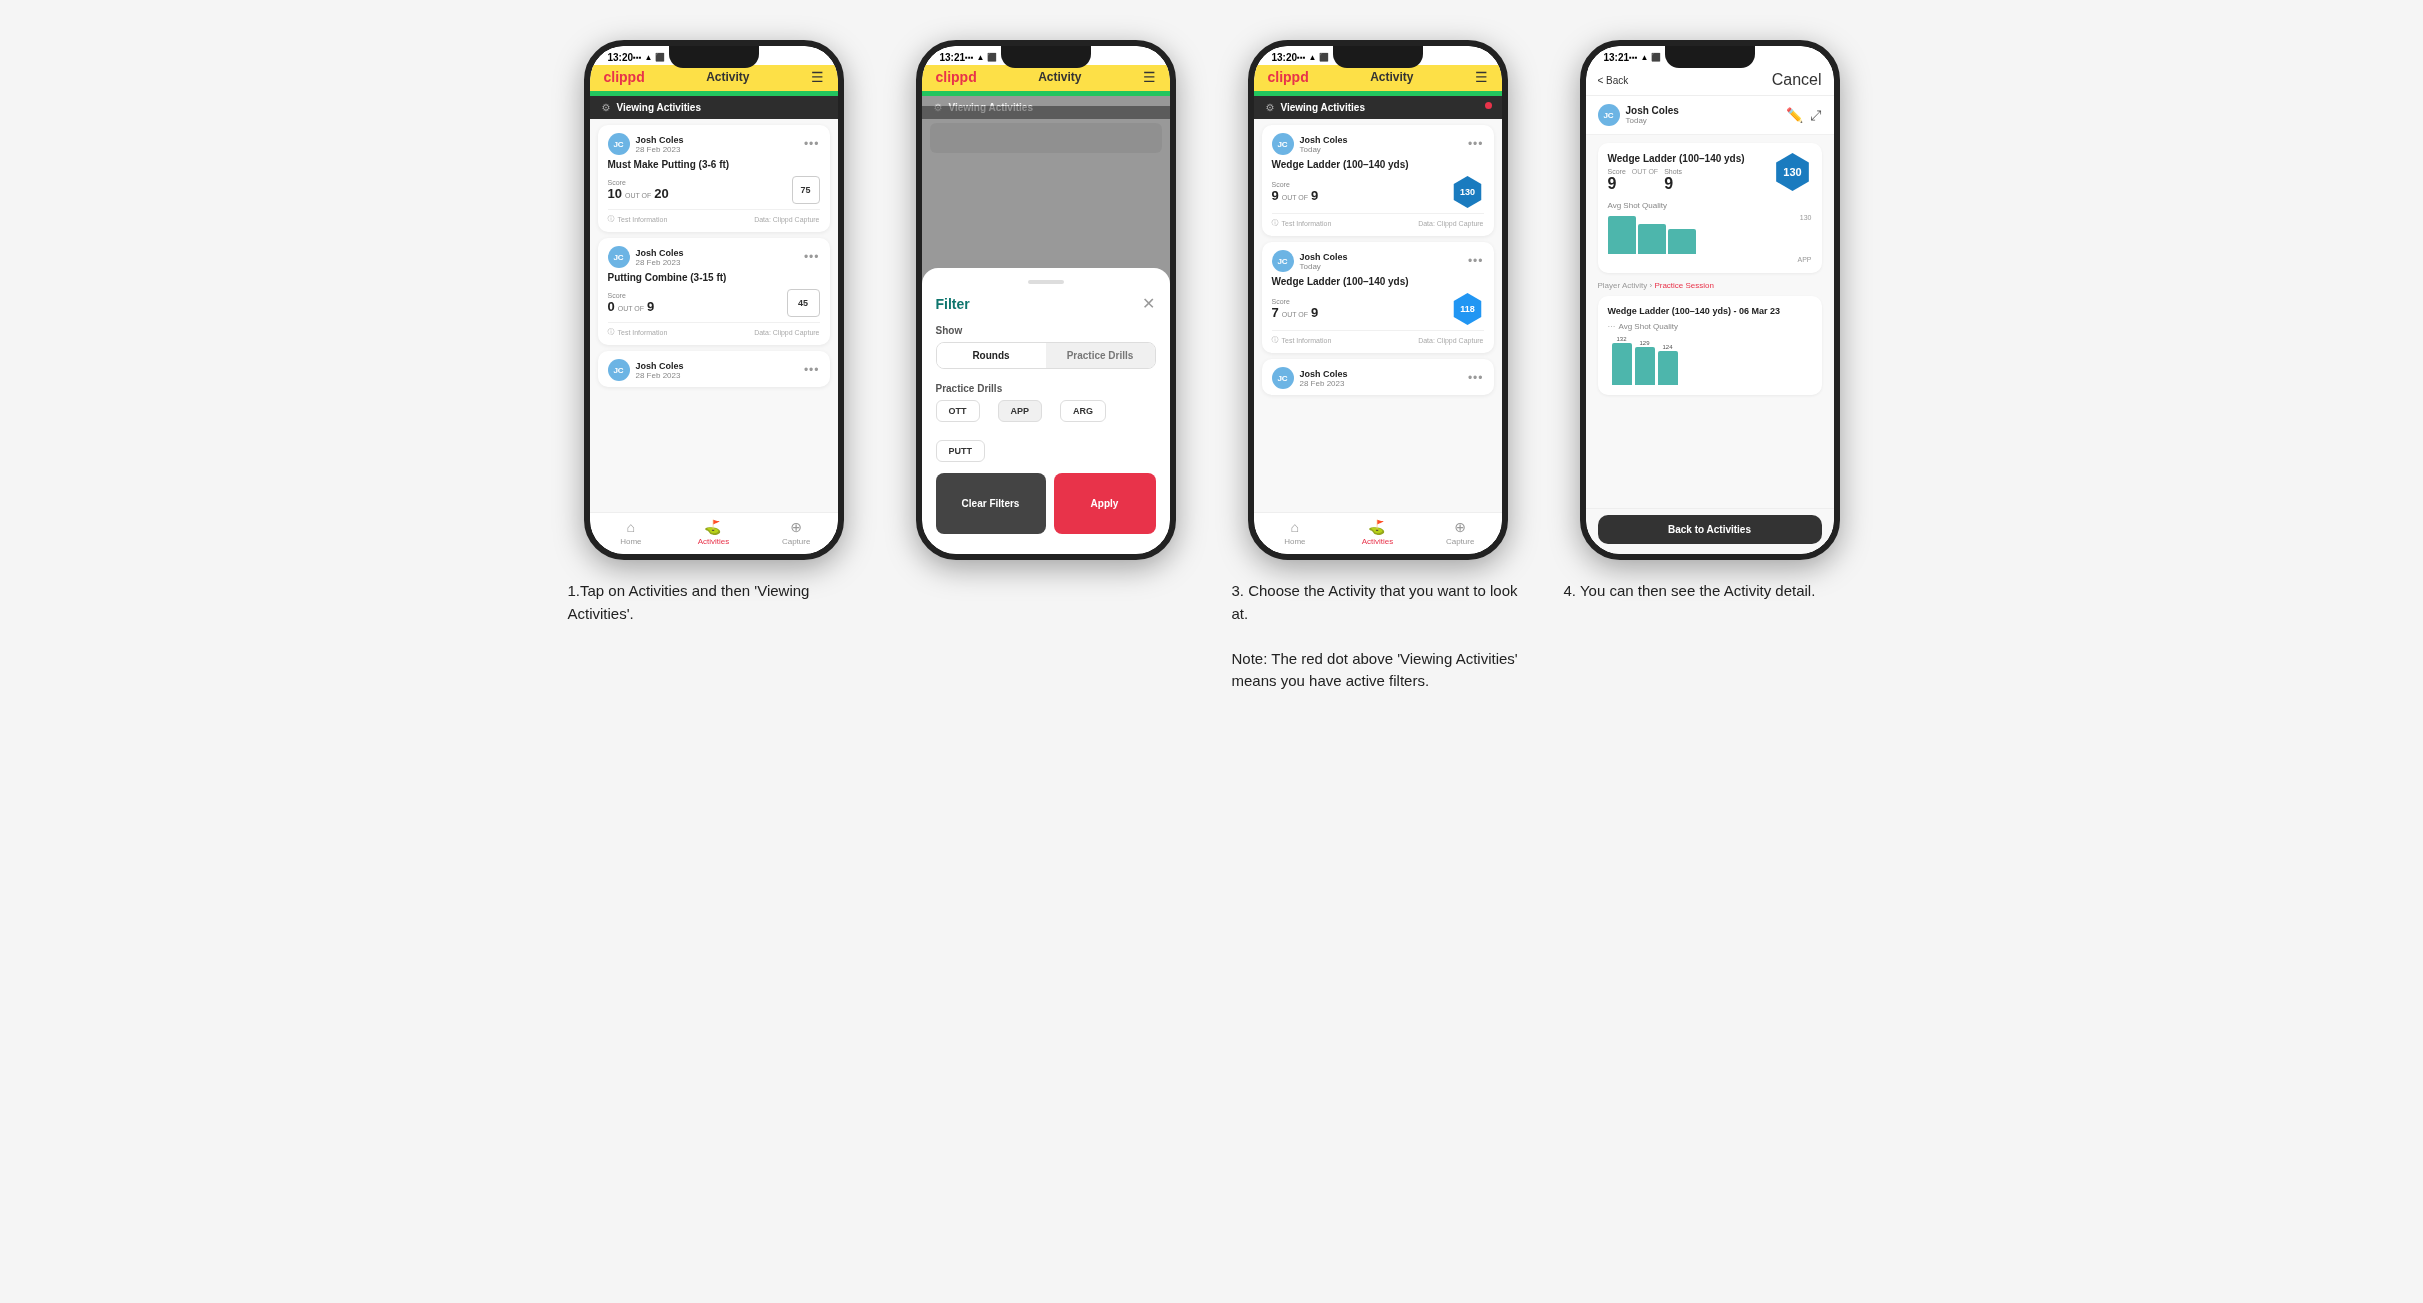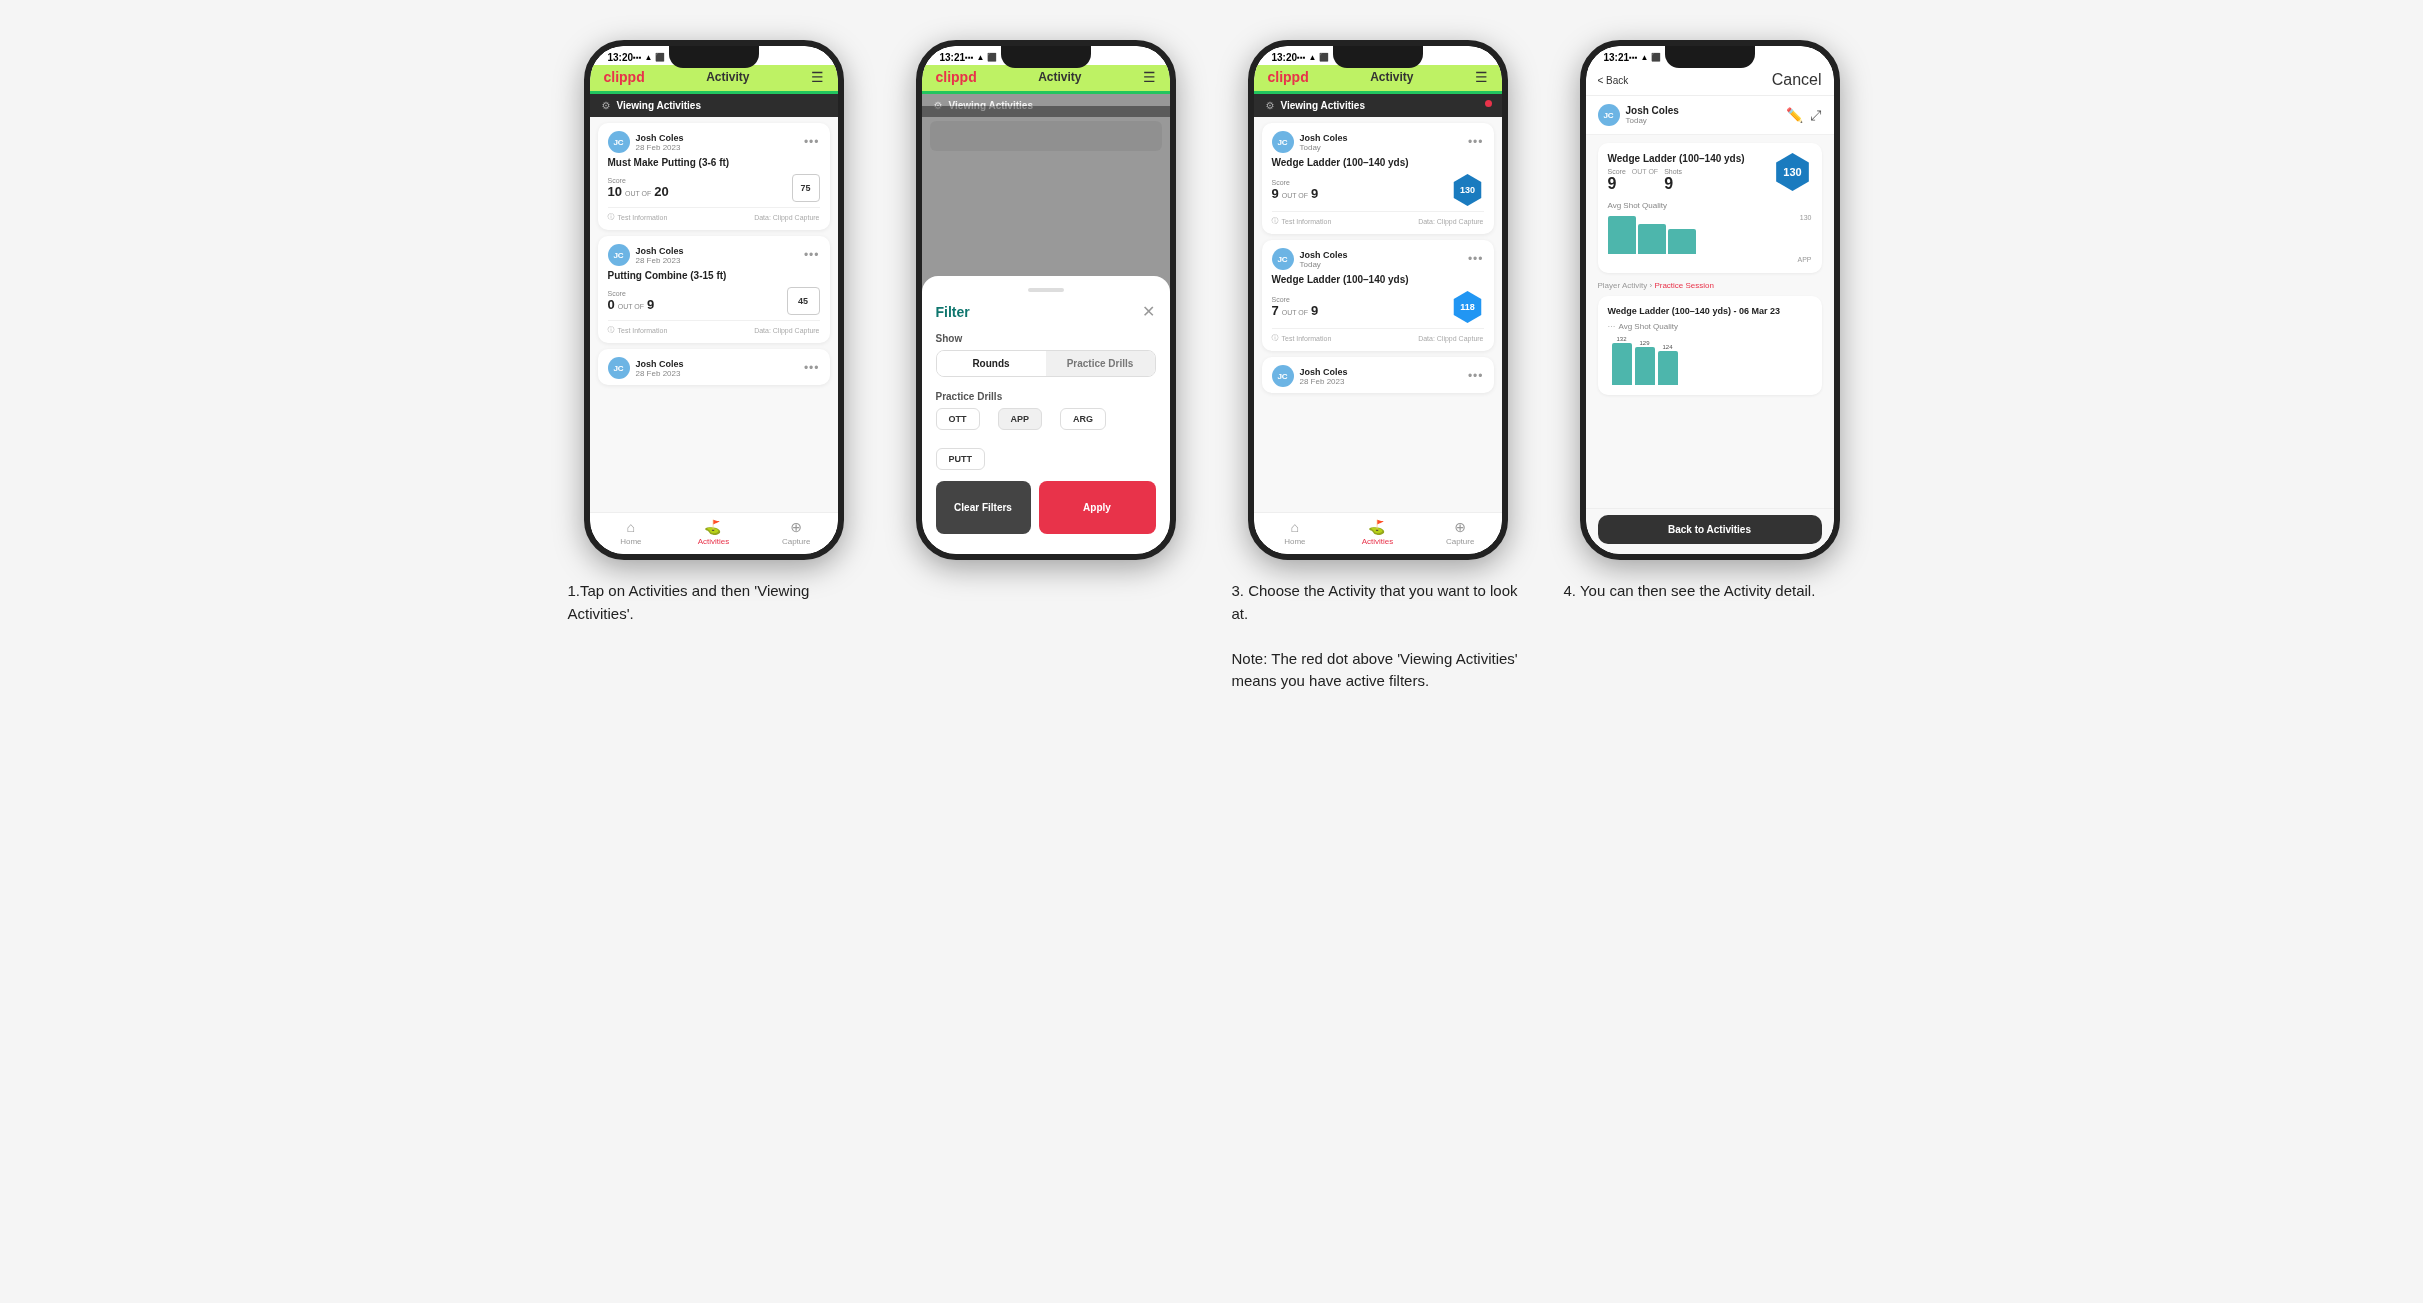--- a/index.html
+++ b/index.html
@@ -70,22 +70,22 @@
       flex-shrink: 0;
     }
     .status-time { font-size: 10px; font-weight: 700; }
     .status-icons { display: flex; gap: 3px; align-items: center; font-size: 8px; }
     
     .app-header {
       display: flex;
       align-items: center;
       justify-content: space-between;
       padding: 4px 14px 6px;
-      background: #bef264;
-      border-bottom: 3px solid #22c55e;
+      background: #fde047;
+      border-bottom: 5px solid #22c55e;
       flex-shrink: 0;
     }
     .app-logo {
       font-size: 14px;
       font-weight: 800;
       color: #e8334a;
     }
     .app-header-title {
       font-size: 12px;
       font-weight: 600;
@@ -253,21 +253,21 @@
       font-size: 9px;
       font-weight: 600;
       background: #fff;
       color: #333;
       cursor: pointer;
     }
     .drill-btn.active { background: #f0f0f0; }
     .modal-actions { display: flex; gap: 8px; }
     .btn-clear {
       flex: 1;
-      padding: 10px;
+      padding: 25px;
       background: #444;
       color: #fff;
       border: none;
       border-radius: 8px;
       font-size: 10px;
       font-weight: 700;
       cursor: pointer;
     }
     .btn-apply {
       flex: 1;

